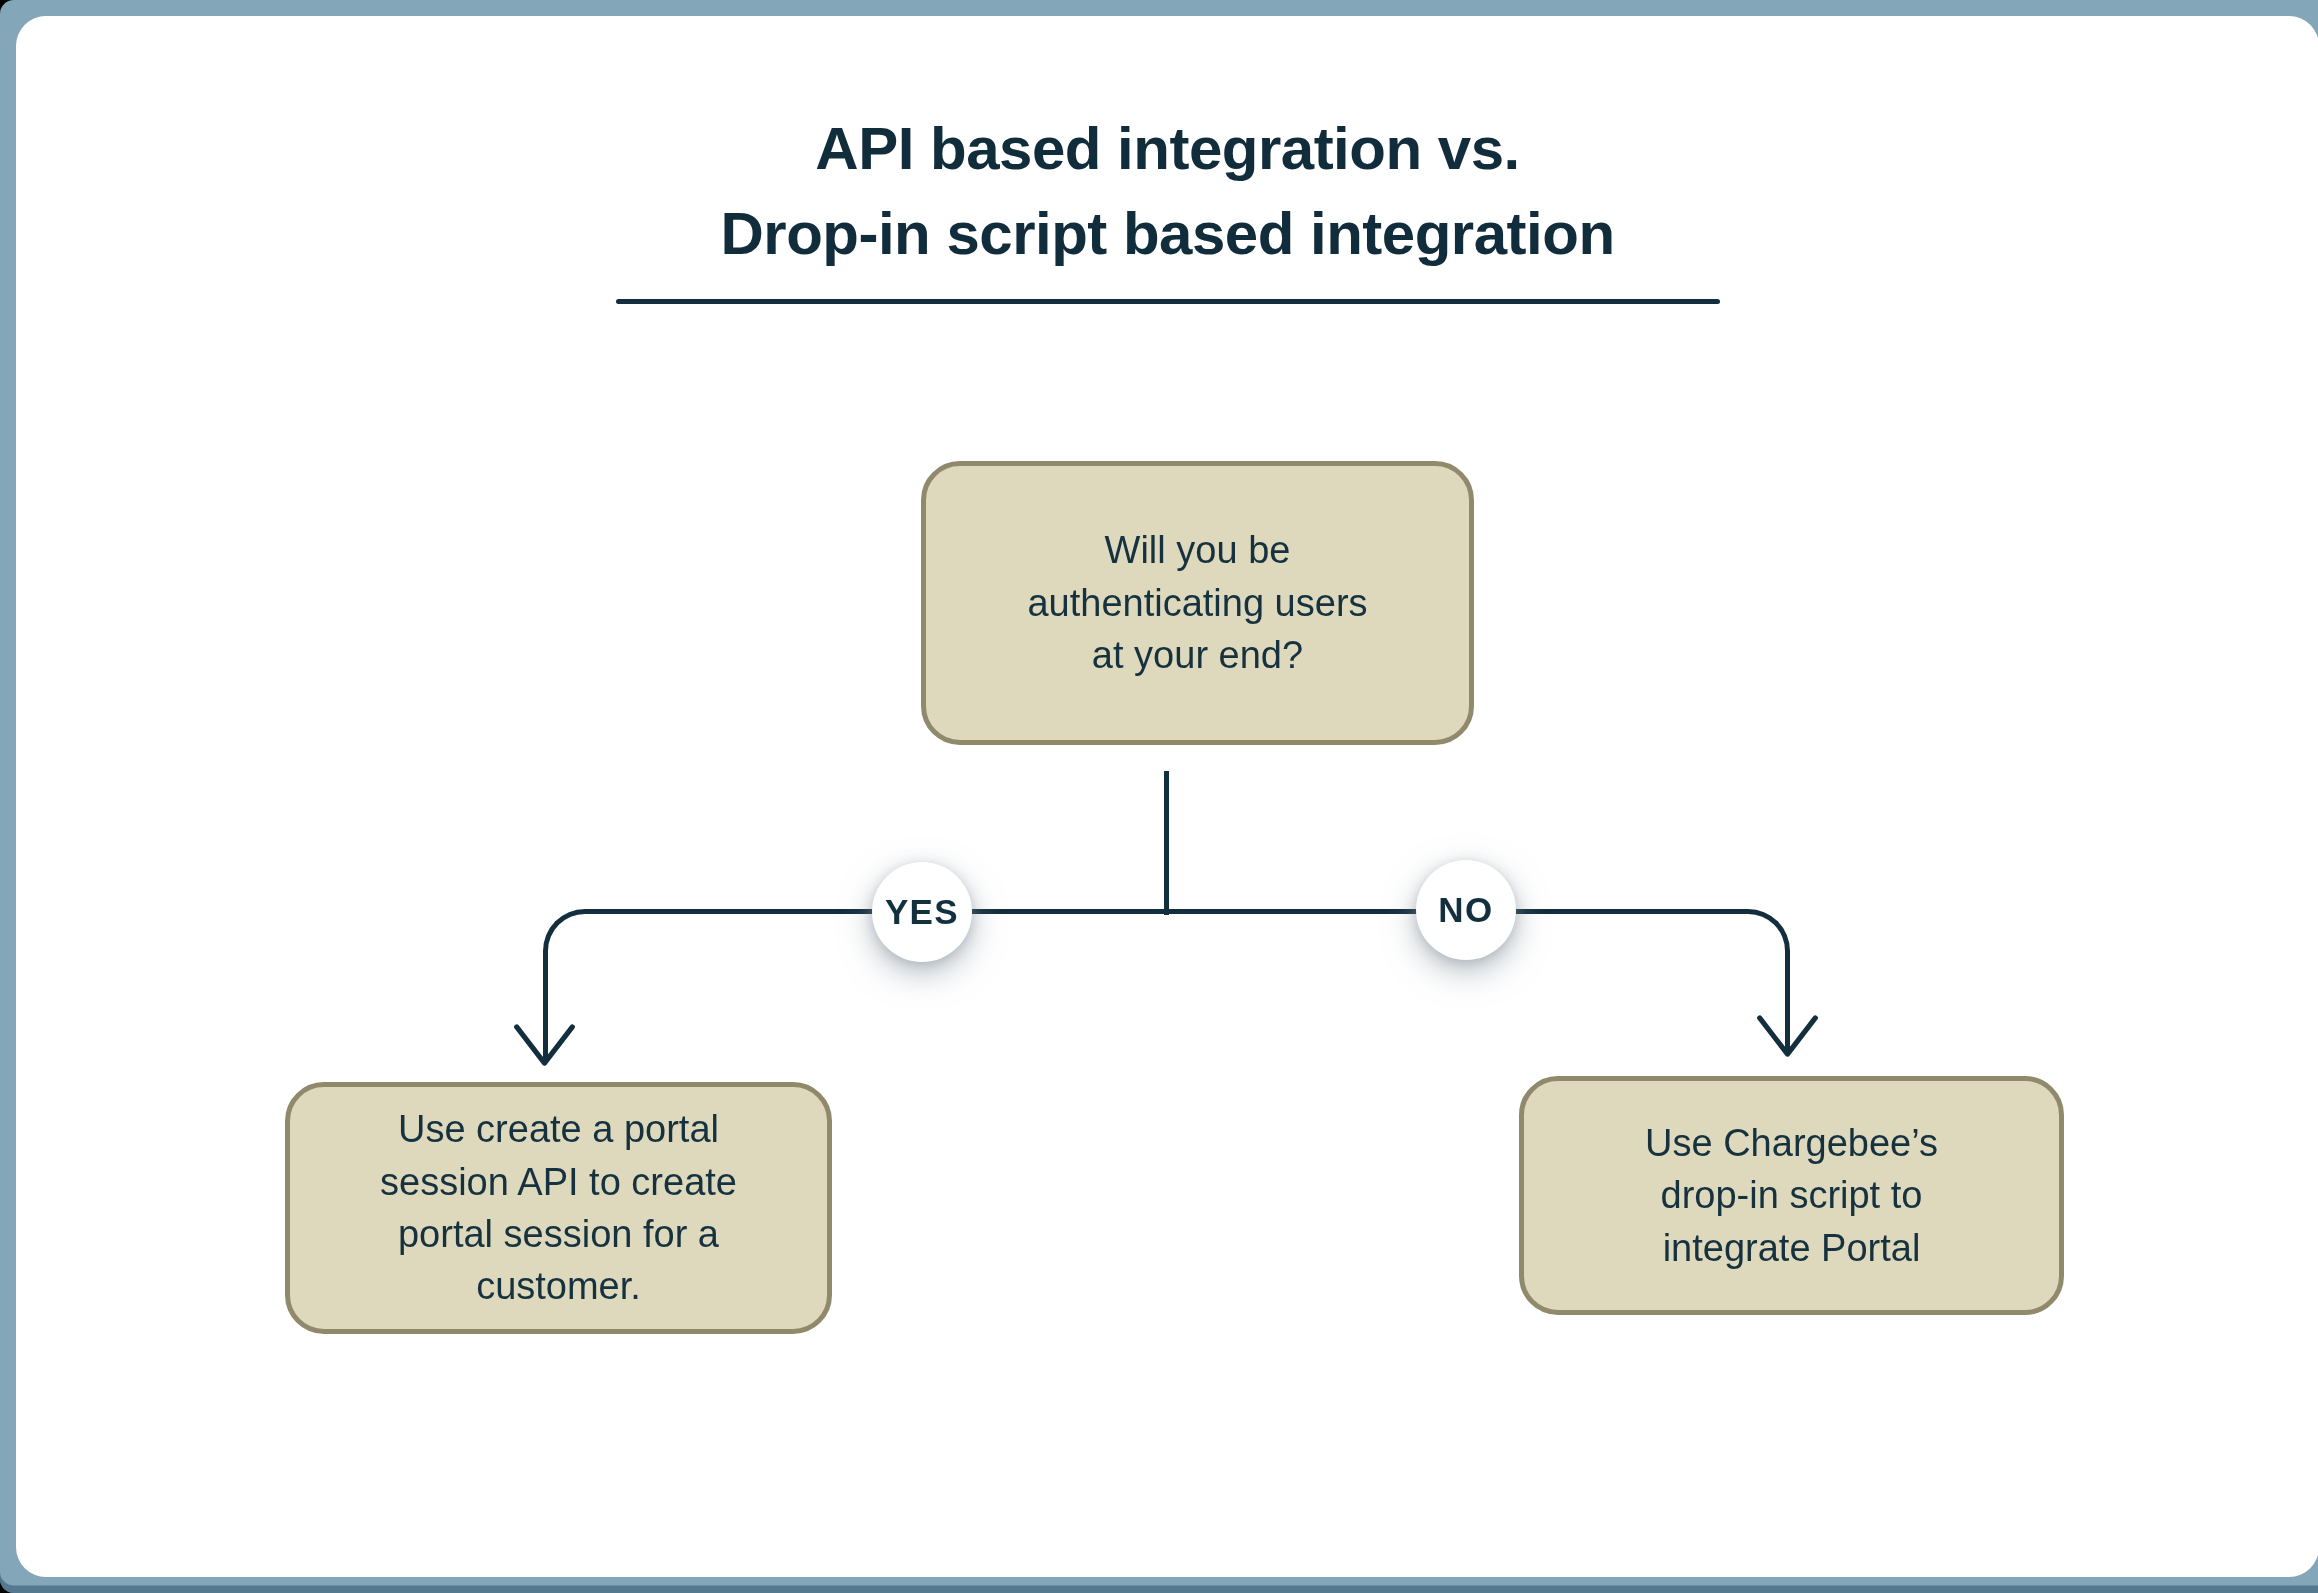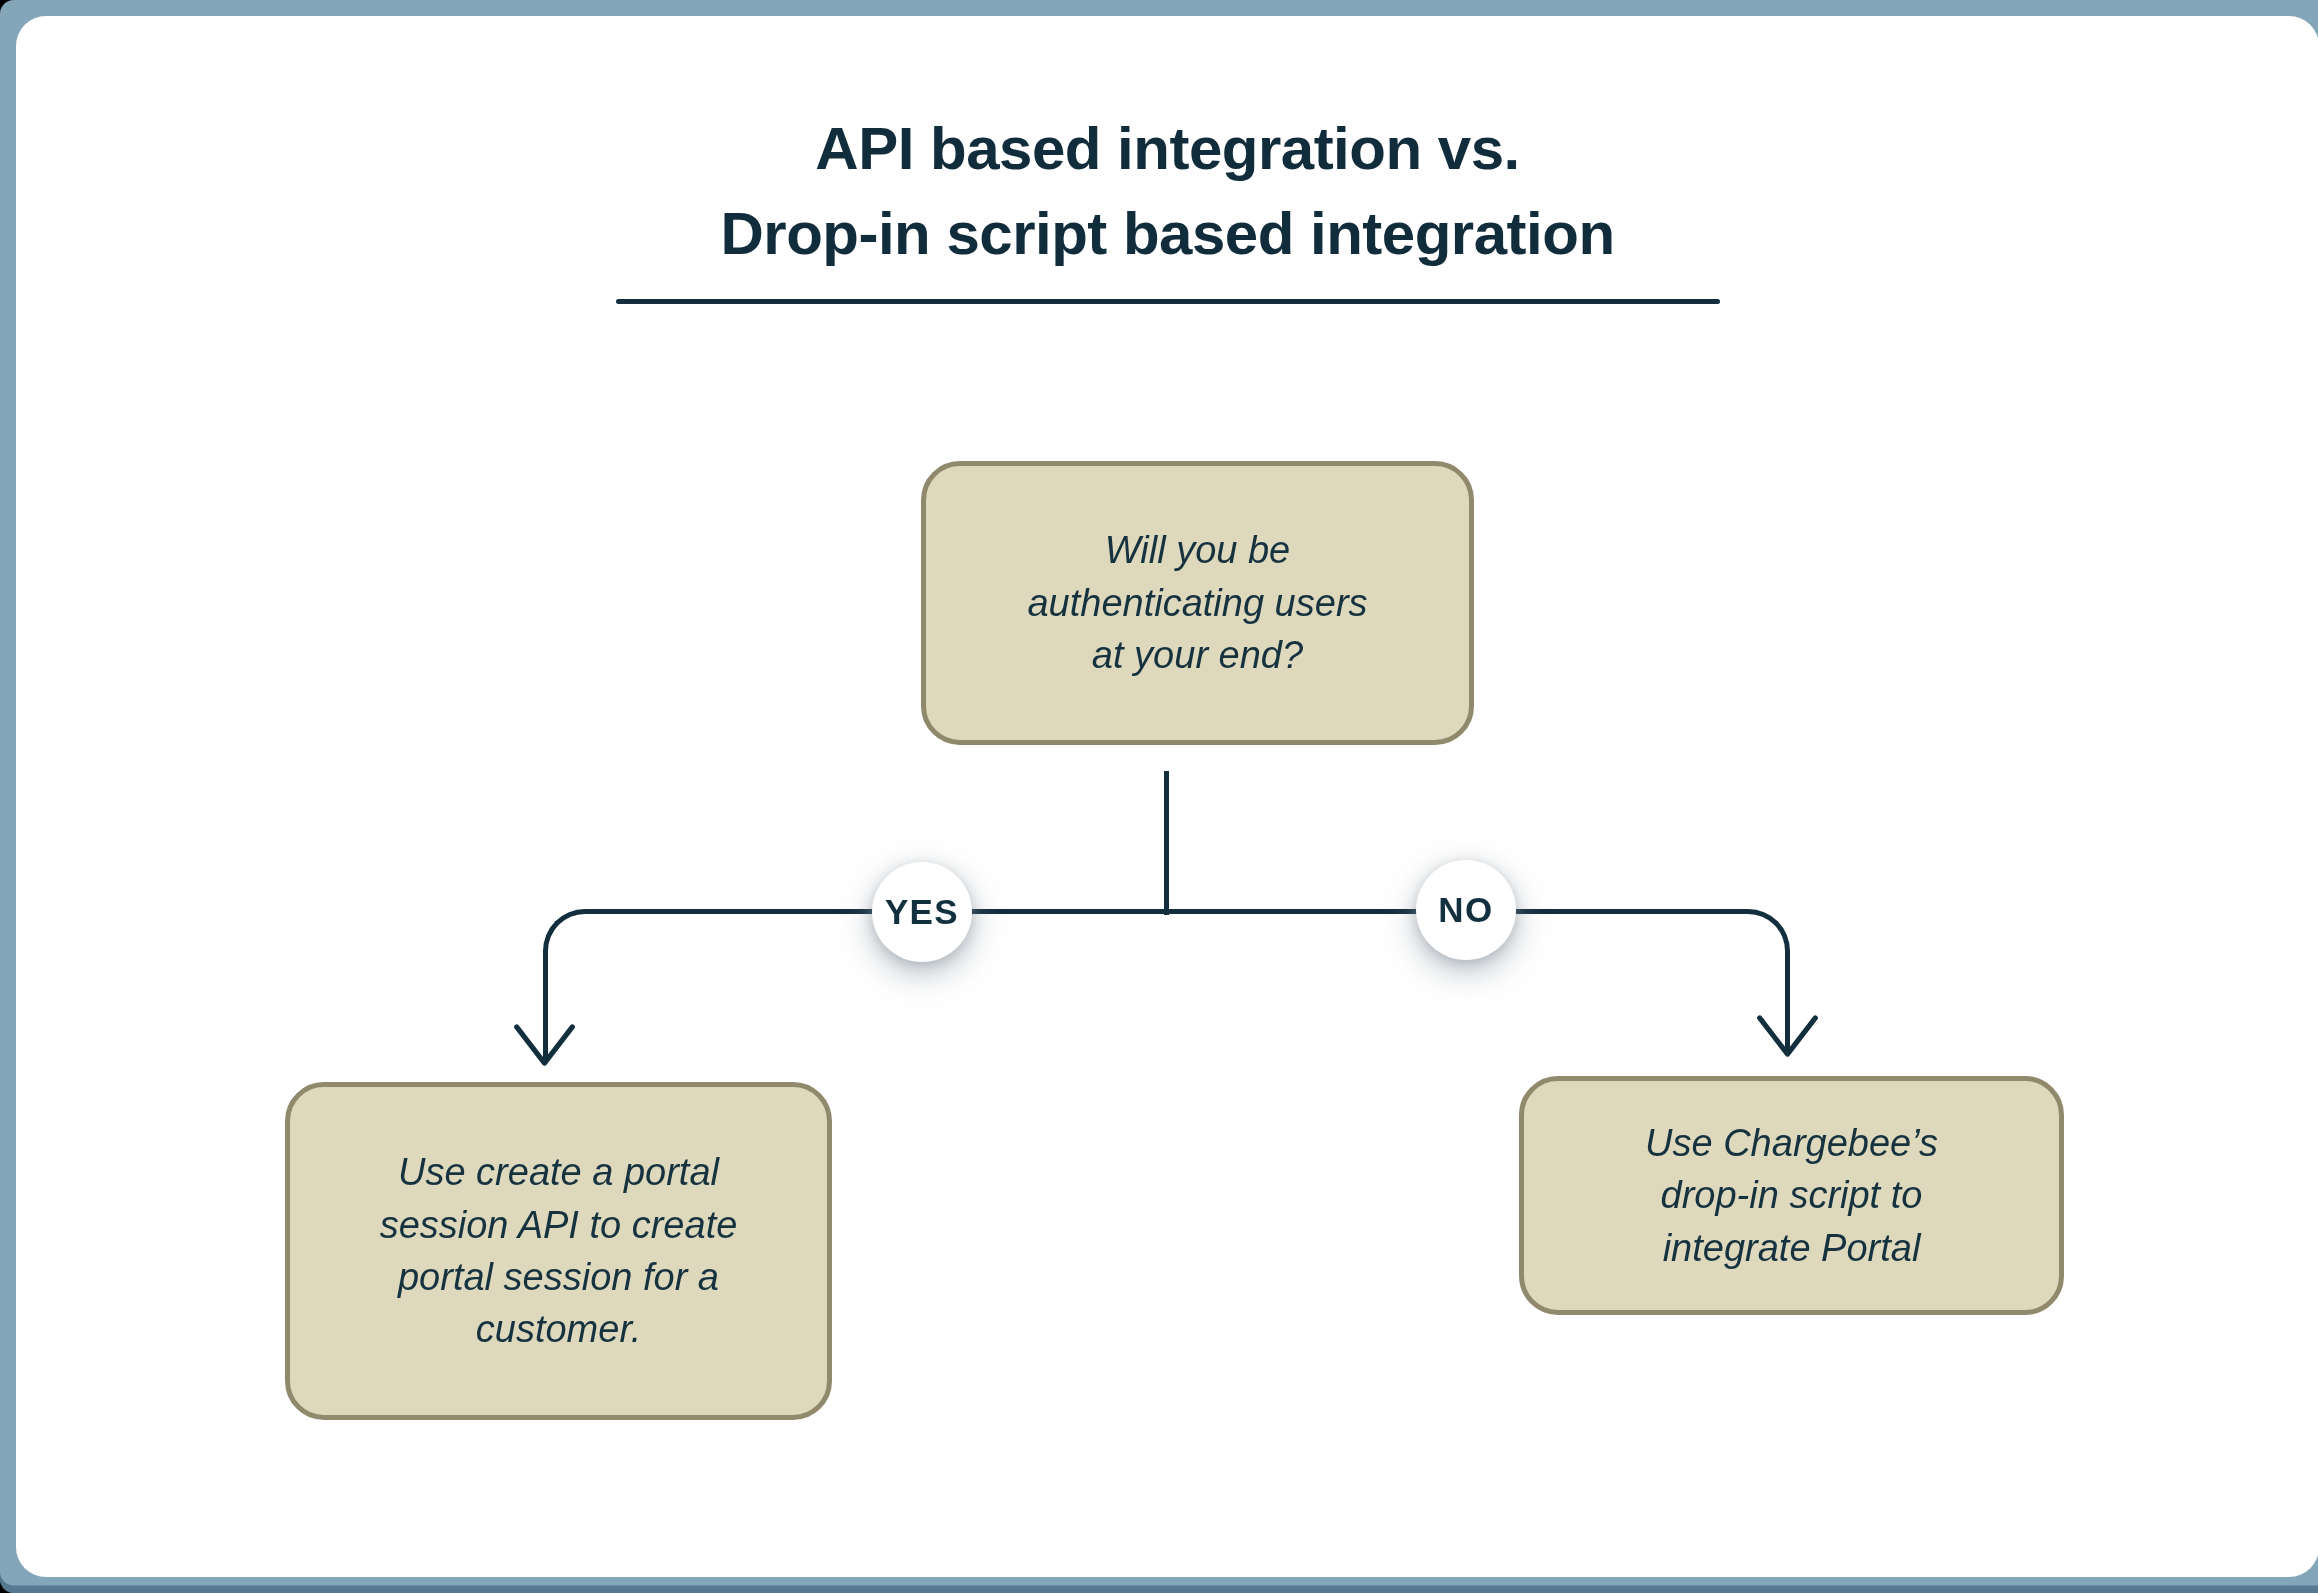--- a/index.html
+++ b/index.html
@@ -21,24 +21,24 @@
   .title-rule{
     position:absolute;top:299px;left:50%;margin-left:-552px;
     width:1104px;height:5.1px;background:#132f3d;border-radius:2.8px;
   }
   .node{
     position:absolute;box-sizing:border-box;
     background:#ded8bd;border:5.1px solid #90896c;border-radius:39px;
     display:flex;align-items:center;justify-content:center;
     text-align:center;color:#15323e;
     font-size:38px;line-height:1.38;white-space:pre-line;
-    padding:14px 18.5px;z-index:3;font-style:italic;
+    padding:14px 18.5px;z-index:3;
   }
   .decision{left:921px;top:461px;width:553px;height:284px;}
-  .result-left{left:285px;top:1082px;width:547px;height:338px;}
+  .result-left{left:285px;top:1082px;width:547px;height:252px;}
   .result-right{left:1519px;top:1076px;width:545px;height:239px;}
   .stem{
     position:absolute;left:1164px;top:771px;width:5.1px;height:144px;
     background:#132f3d;z-index:2;
   }
   .elbow{position:absolute;box-sizing:border-box;z-index:2;}
   .elbow-left{
     left:543px;top:909px;width:627px;height:153px;
     border-top:5.1px solid #132f3d;border-left:5.1px solid #132f3d;
     border-top-left-radius:42px;

